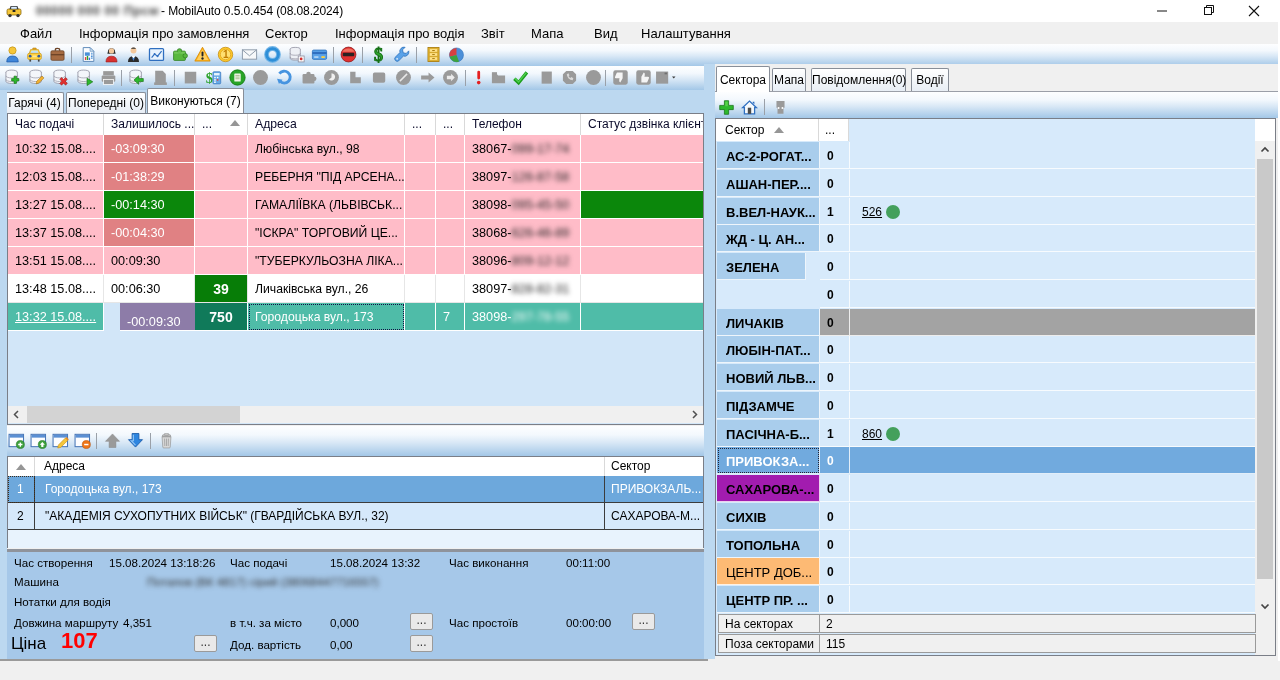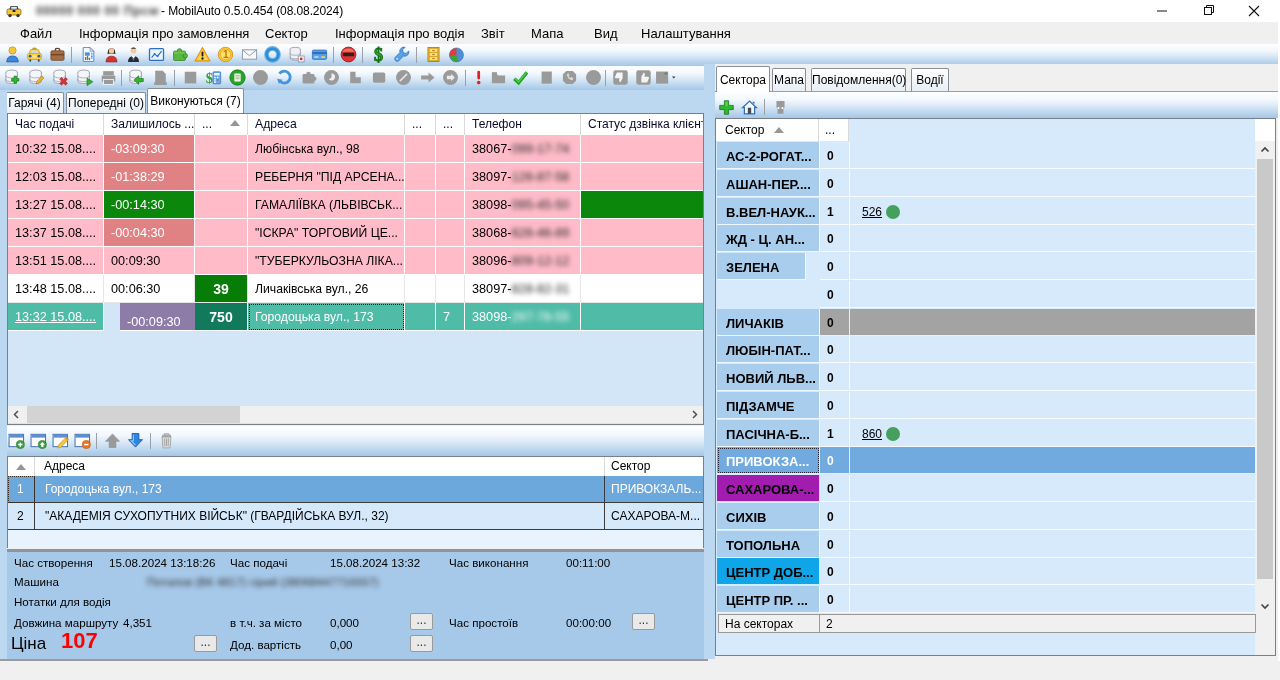--- a/index.html
+++ b/index.html
@@ -268,21 +268,21 @@
  <div style="position:absolute;left:0;top:0;width:103px;height:27px;background:#a9cdec;color:#000;font-weight:bold;padding:7px 0 0 9px;border-right:1px solid rgba(255,255,255,.8);border-bottom:1px solid rgba(255,255,255,.8);overflow:hidden;white-space:nowrap;">СИХІВ</div>
  <div style="position:absolute;left:103px;top:0;width:30px;height:27px;color:#000;font-weight:bold;padding:7px 0 0 7px;border-right:1px solid rgba(255,255,255,.8);border-bottom:1px solid rgba(255,255,255,.8)">0</div>
  <div style="position:absolute;left:133px;top:0;width:406px;height:27px;padding:7px 0 0 12px;border-bottom:1px solid rgba(255,255,255,.8)"></div>
 </div>
 <div class="rrow" style="top:411.6px;background:#d7eafb">
  <div style="position:absolute;left:0;top:0;width:103px;height:27px;background:#a9cdec;color:#000;font-weight:bold;padding:7px 0 0 9px;border-right:1px solid rgba(255,255,255,.8);border-bottom:1px solid rgba(255,255,255,.8);overflow:hidden;white-space:nowrap;">ТОПОЛЬНА</div>
  <div style="position:absolute;left:103px;top:0;width:30px;height:27px;color:#000;font-weight:bold;padding:7px 0 0 7px;border-right:1px solid rgba(255,255,255,.8);border-bottom:1px solid rgba(255,255,255,.8)">0</div>
  <div style="position:absolute;left:133px;top:0;width:406px;height:27px;padding:7px 0 0 12px;border-bottom:1px solid rgba(255,255,255,.8)"></div>
 </div>
 <div class="rrow" style="top:439.4px;background:#d7eafb">
- <div style="position:absolute;left:0;top:0;width:103px;height:27px;background:#0ea5e9;color:#000;font-weight:bold;padding:7px 0 8px 9px;border-right:1px solid rgba(255,255,255,.8);border-bottom:1px solid rgba(255,255,255,.8);overflow:hidden;white-space:nowrap;">ЦЕНТР ДОБ...</div>
+ <div style="position:absolute;left:0;top:0;width:103px;height:27px;background:#fdba74;color:#000;font-weight:normal;padding:7px 0 8px 9px;border-right:1px solid rgba(255,255,255,.8);border-bottom:1px solid rgba(255,255,255,.8);overflow:hidden;white-space:nowrap;">ЦЕНТР ДОБ...</div>
  <div style="position:absolute;left:103px;top:0;width:30px;height:27px;color:#000;font-weight:bold;padding:7px 0 0 7px;border-right:1px solid rgba(255,255,255,.8);border-bottom:1px solid rgba(255,255,255,.8)">0</div>
  <div style="position:absolute;left:133px;top:0;width:406px;height:27px;padding:7px 0 0 12px;border-bottom:1px solid rgba(255,255,255,.8)"></div>
 </div>
 <div class="rrow" style="top:467.2px;background:#d7eafb">
  <div style="position:absolute;left:0;top:0;width:103px;height:27px;background:#a9cdec;color:#000;font-weight:bold;padding:7px 0 0 9px;border-right:1px solid rgba(255,255,255,.8);border-bottom:1px solid rgba(255,255,255,.8);overflow:hidden;white-space:nowrap;">ЦЕНТР ПР. ...</div>
  <div style="position:absolute;left:103px;top:0;width:30px;height:27px;color:#000;font-weight:bold;padding:7px 0 0 7px;border-right:1px solid rgba(255,255,255,.8);border-bottom:1px solid rgba(255,255,255,.8)">0</div>
  <div style="position:absolute;left:133px;top:0;width:406px;height:27px;padding:7px 0 0 12px;border-bottom:1px solid rgba(255,255,255,.8)"></div>
 </div>
  <div class="abs" id="rscroll" style="left:539px;top:22px;width:20px;height:473px;background:#f0f0f0">
   <svg class="abs" style="left:5px;top:4px" width="10" height="10" viewBox="0 0 10 10">
@@ -292,20 +292,25 @@
   <svg class="abs" style="left:5px;top:460px" width="10" height="10" viewBox="0 0 10 10">
         <path d="M1.5 3.5 L5 7 L8.5 3.5" stroke="#444" fill="none" stroke-width="1.7"></path>
       </svg>
  </div>
  <div class="abs" style="left:539px;top:495px;width:20px;height:41px;background:#f0f0f0"></div>
  <div class="abs" style="left:2px;top:495px;width:538px;height:19px;background:#f0f0f0;border:1px solid #9a9a9a">
   <div class="abs" style="left:6px;top:2px">На секторах</div>
   <div class="abs" style="left:107px;top:2px">2</div>
   <div class="abs" style="left:100px;top:0;width:0;height:17px;border-left:1px solid #9a9a9a"></div>
  </div>
+ <div class="abs" style="left:2px;top:515px;width:538px;height:19px;background:#f0f0f0;border:1px solid #9a9a9a">
+  <div class="abs" style="left:6px;top:2px">Поза секторами</div>
+  <div class="abs" style="left:107px;top:2px">115</div>
+  <div class="abs" style="left:100px;top:0;width:0;height:17px;border-left:1px solid #9a9a9a"></div>
+ </div>
 </div>
 <svg class="abs" style="left:4px;top:46px" width="17" height="17" viewBox="0 0 16 16">
     <circle cx="8" cy="4.2" r="3.4" fill="#f5c63a" stroke="#c49418" stroke-width=".7"></circle>
     <path d="M2.6 15 q0-5.6 5.4-5.6 q5.4 0 5.4 5.6 z" fill="#3f86da" stroke="#1f5aa8" stroke-width=".7"></path>
   </svg>
 <svg class="abs" style="left:26px;top:46px" width="17" height="17" viewBox="0 0 16 16">
     <rect x="6.3" y="1.9" width="3.4" height="1.6" rx=".4" fill="#e8a820" stroke="#a87400" stroke-width=".5"></rect>
     <path d="M2.8 7.5 L4.3 3.4 h7.4 L13.2 7.5 z" fill="#ffcf30" stroke="#c8921a" stroke-width=".6"></path>
     <path d="M4.1 6.8 L5.1 4.3 h5.8 L11.9 6.8 z" fill="#bfe2f8"></path>
     <rect x="1.5" y="6.9" width="13" height="5.8" rx="1.5" fill="#ffd23e" stroke="#c8921a" stroke-width=".6"></rect>

